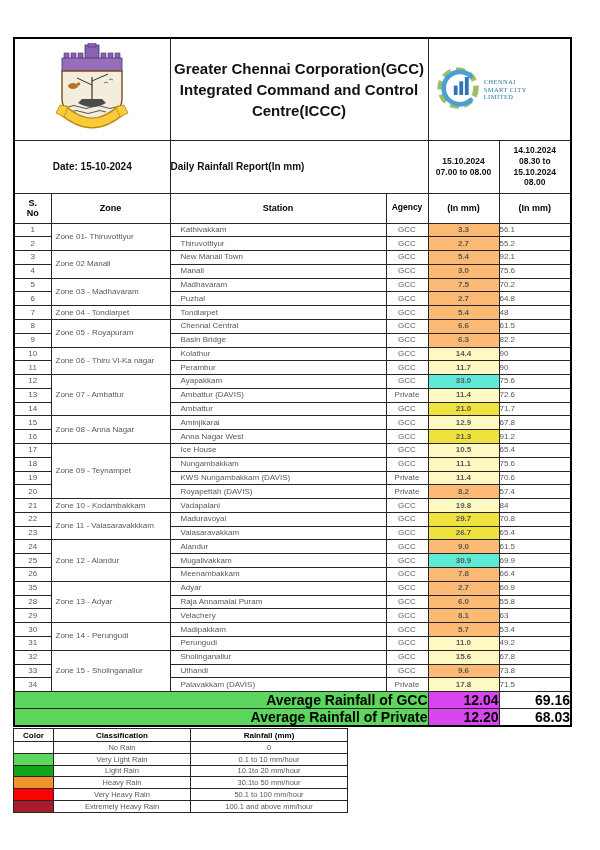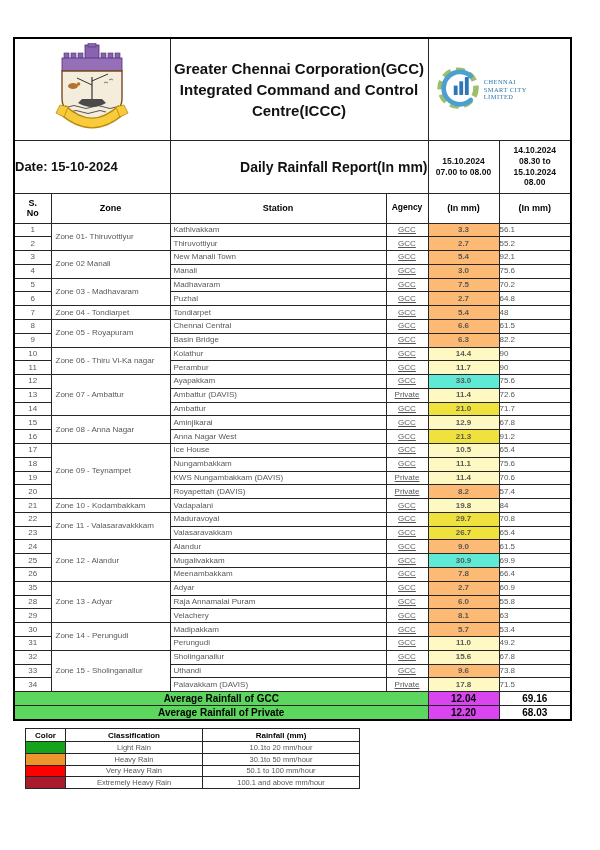--- a/index.html
+++ b/index.html
@@ -5,43 +5,43 @@
   html,body{margin:0;padding:0;background:#fff;}
   .page{position:relative;width:600px;height:850px;background:#ffffff;
         font-family:"Liberation Sans",sans-serif;overflow:hidden;}
   table{border-collapse:collapse;table-layout:fixed;}
   
   .main{position:absolute;left:13px;top:37px;width:557px;border:2px solid #000;}
   .main td{border:1px solid #262626;overflow:hidden;padding:0;vertical-align:middle;}
   .preline{white-space:pre-line;}
   .logo-cell{background:#fff;text-align:center;}
   .title-cell{text-align:center;font-weight:bold;font-size:15px;color:#111;line-height:1.4;}
-  .date-cell{font-weight:bold;font-size:13px;color:#111;}
-  .report-cell{text-align:right;font-weight:bold;font-size:14px;color:#111;}
+  .date-cell{text-align:center;font-weight:bold;font-size:10px;color:#111;}
+  .report-cell{text-align:left;font-weight:bold;font-size:10px;color:#111;}
   .period-cell{text-align:center;font-weight:bold;font-size:8.5px;color:#111;line-height:1.25;}
   .colhead td{font-weight:bold;font-size:9px;color:#000;text-align:center;line-height:1.15;}
   tr.data{height:13.79px;}
   tr.data td{font-size:8px;color:#595959;line-height:1;}
   td.c-sno{text-align:center;}
   td.c-zone{text-align:left;padding-left:4px;}
-  td.c-station{text-align:left;padding-left:3px;}
-  td.c-agency{text-align:center;text-decoration:underline;}
+  td.c-station{text-align:left;padding-left:10px;}
+  td.c-agency{text-align:center;}
   td.c-v1{text-align:center;font-weight:bold;color:#6E3327;}
   td.c-v2{}
   tr.group-start td{border-top:1.5px solid #000;}
   .lvl-very_light{background:#fdba74;}
   .lvl-light{background:#fef9c3;}
   .lvl-moderate{background:#F0E23C;}
   .lvl-heavy{background:#5eead4;}
   tr.avg{height:14px;}
-  tr.avg td{font-size:10px;font-weight:bold;color:#000;text-align:center;border-top:1.5px solid #000;}
+  tr.avg td{font-size:14px;font-weight:bold;color:#000;text-align:right;border-top:1.5px solid #000;}
   td.avg-label{background:#5CD65C;}
   td.avg-v1{background:#d946ef;}
   
-  .legend{position:absolute;left:25px;top:728px;width:334px;border:1.5px solid #000;}
+  .legend{position:absolute;left:13px;top:728px;width:334px;border:1.5px solid #000;}
   .legend td{border:1px solid #262626;padding:0;vertical-align:middle;overflow:hidden;}
   .legend tr{height:11.8px;}
   .legend tr.lhead{height:13px;}
   .legend tr.lhead td{font-weight:bold;font-size:8px;color:#000;text-align:center;}
   .legend td.l-class,.legend td.l-rain{font-size:7.5px;color:#595959;text-align:center;}
   svg{display:block;}
   .sc-wrap{display:flex;align-items:center;justify-content:center;height:100%;}
 </style>
 </head>
 <body>
@@ -405,20 +405,30 @@
     </colgroup>
     <tbody>
       <tr class="lhead">
         <td>Color</td>
         <td>Classification</td>
         <td>Rainfall (mm)</td>
       </tr>
     </tbody>
     <tbody id="legend-rows">
         <tr>
+          <td class="l-swatch" style="background:#ffffff"></td>
+          <td class="l-class">No Rain</td>
+          <td class="l-rain">0</td>
+        </tr>
+        <tr>
+          <td class="l-swatch" style="background:#5CD65C"></td>
+          <td class="l-class">Very Light Rain</td>
+          <td class="l-rain">0.1 to 10 mm/hour</td>
+        </tr>
+        <tr>
           <td class="l-swatch" style="background:#14A31A"></td>
           <td class="l-class">Light Rain</td>
           <td class="l-rain">10.1to 20 mm/hour</td>
         </tr>
         <tr>
           <td class="l-swatch" style="background:#F0952B"></td>
           <td class="l-class">Heavy Rain</td>
           <td class="l-rain">30.1to 50 mm/hour</td>
         </tr>
         <tr>

